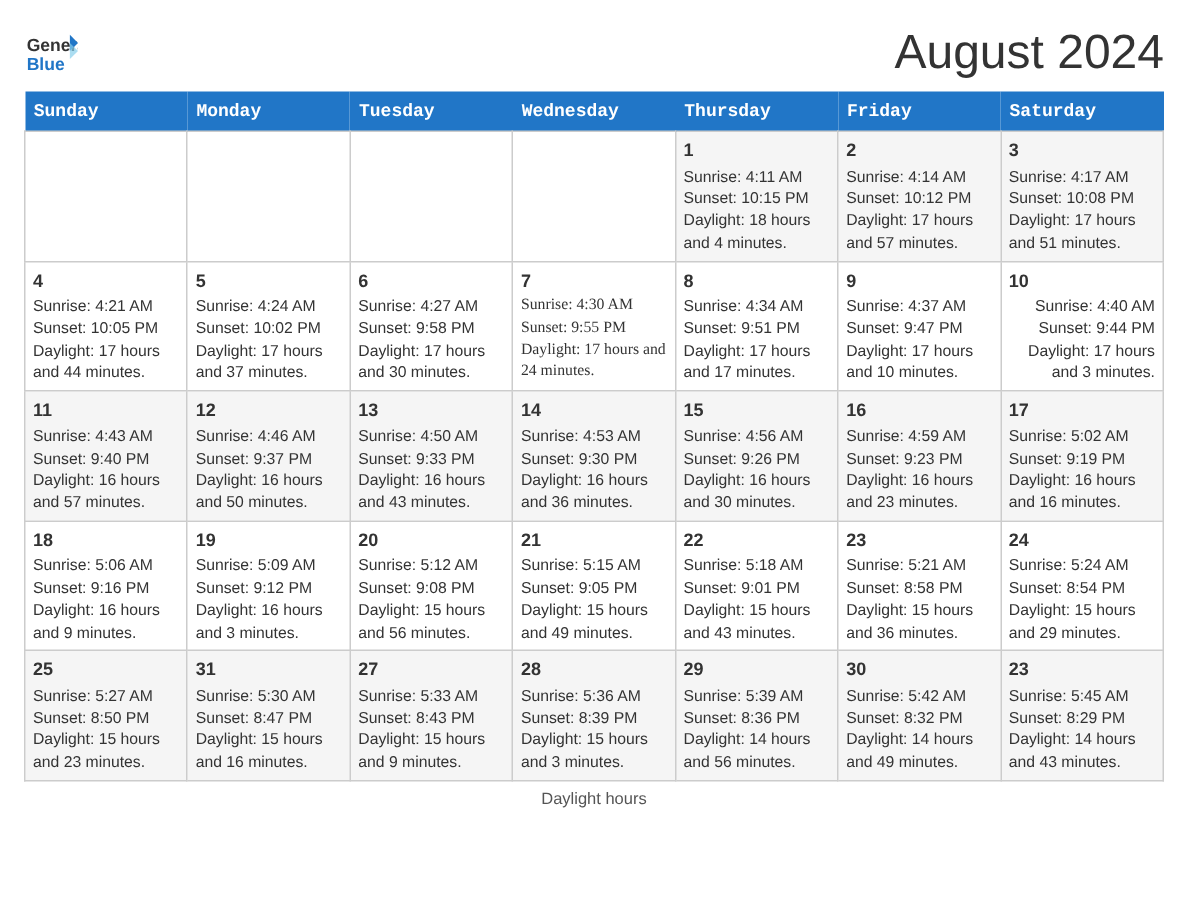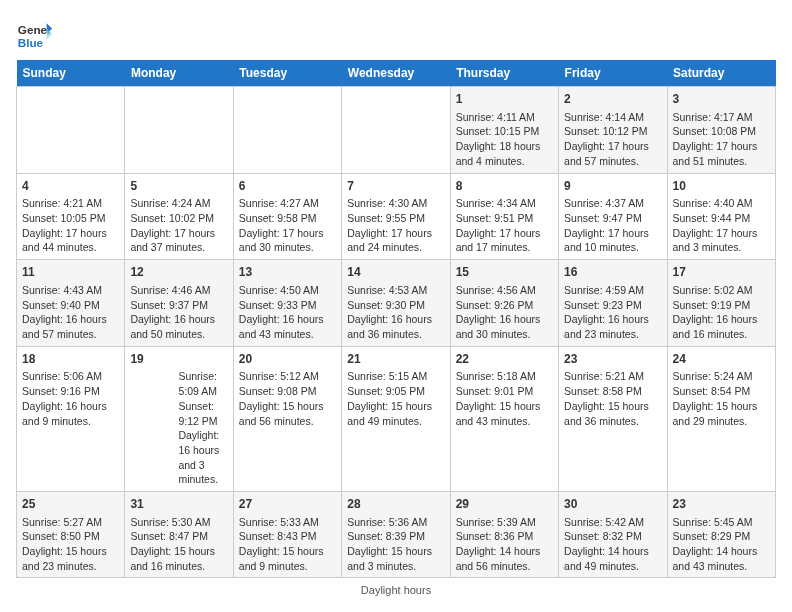--- a/index.html
+++ b/index.html
@@ -43,20 +43,21 @@
       border-collapse: collapse;
       font-size: 11px;
     }
     thead tr th {
       background: #2176c7;
       color: #fff;
       text-align: left;
       padding: 6px 6px;
       font-size: 12px;
       font-weight: bold;
+      font-family: Liberation Mono, monospace;
     }
     tbody tr td {
       border: 1px solid #ccc;
       vertical-align: top;
       padding: 4px 5px;
       width: calc(100% / 7);
       min-height: 80px;
       color: #333;
       line-height: 1.4;
     }
@@ -92,20 +93,21 @@
 <div class="header-row">
   <div class="logo">
     <svg class="logo-icon" viewBox="0 0 40 40">
       <text x="2" y="20" font-size="13" font-weight="bold" fill="#333">General</text>
       <text x="2" y="34" font-size="13" font-weight="bold" fill="#2176c7">Blue</text>
       <polygon points="34,8 40,14 34,20" fill="#2176c7"></polygon>
       <polygon points="34,14 40,20 34,26" fill="#87CEEB" opacity="0.7"></polygon>
     </svg>
   </div>
   <div class="title-block">
+    <h1>August 2024</h1>
   </div>
 </div>
 
 <table>
   <thead>
     <tr id="days-header">
         <th>Sunday</th>
         <th>Monday</th>
         <th>Tuesday</th>
         <th>Wednesday</th>
@@ -153,39 +155,39 @@
 Daylight: 17 hours and 37 minutes.</div>
         </td>
         <td>
           <span class="day-num">6</span>
           <div class="day-info" style="white-space: pre-line;">Sunrise: 4:27 AM
 Sunset: 9:58 PM
 Daylight: 17 hours and 30 minutes.</div>
         </td>
         <td>
           <span class="day-num">7</span>
-          <div class="day-info" style="white-space: pre-line;">Sunrise: 4:30 AM
+          <div class="day-info" style="white-space: pre-line; font-family: Liberation Serif, serif;">Sunrise: 4:30 AM
 Sunset: 9:55 PM
 Daylight: 17 hours and 24 minutes.</div>
         </td>
         <td>
           <span class="day-num">8</span>
           <div class="day-info" style="white-space: pre-line;">Sunrise: 4:34 AM
 Sunset: 9:51 PM
 Daylight: 17 hours and 17 minutes.</div>
         </td>
         <td>
           <span class="day-num">9</span>
           <div class="day-info" style="white-space: pre-line;">Sunrise: 4:37 AM
 Sunset: 9:47 PM
 Daylight: 17 hours and 10 minutes.</div>
         </td>
         <td>
           <span class="day-num">10</span>
-          <div class="day-info" style="white-space: pre-line;">Sunrise: 4:40 AM
+          <div class="day-info" style="white-space: pre-line; text-align: right;">Sunrise: 4:40 AM
 Sunset: 9:44 PM
 Daylight: 17 hours and 3 minutes.</div>
         </td>
       </tr>
       <tr>
         <td>
           <span class="day-num">11</span>
           <div class="day-info" style="white-space: pre-line;">Sunrise: 4:43 AM
 Sunset: 9:40 PM
 Daylight: 16 hours and 57 minutes.</div>
@@ -229,21 +231,21 @@
       </tr>
       <tr>
         <td>
           <span class="day-num">18</span>
           <div class="day-info" style="white-space: pre-line;">Sunrise: 5:06 AM
 Sunset: 9:16 PM
 Daylight: 16 hours and 9 minutes.</div>
         </td>
         <td>
           <span class="day-num">19</span>
-          <div class="day-info" style="white-space: pre-line; margin-left: 48px;">Sunrise: 5:09 AM
+          <div class="day-info" style="white-space: pre-line;">Sunrise: 5:09 AM
 Sunset: 9:12 PM
 Daylight: 16 hours and 3 minutes.</div>
         </td>
         <td>
           <span class="day-num">20</span>
           <div class="day-info" style="white-space: pre-line;">Sunrise: 5:12 AM
 Sunset: 9:08 PM
 Daylight: 15 hours and 56 minutes.</div>
         </td>
         <td>

